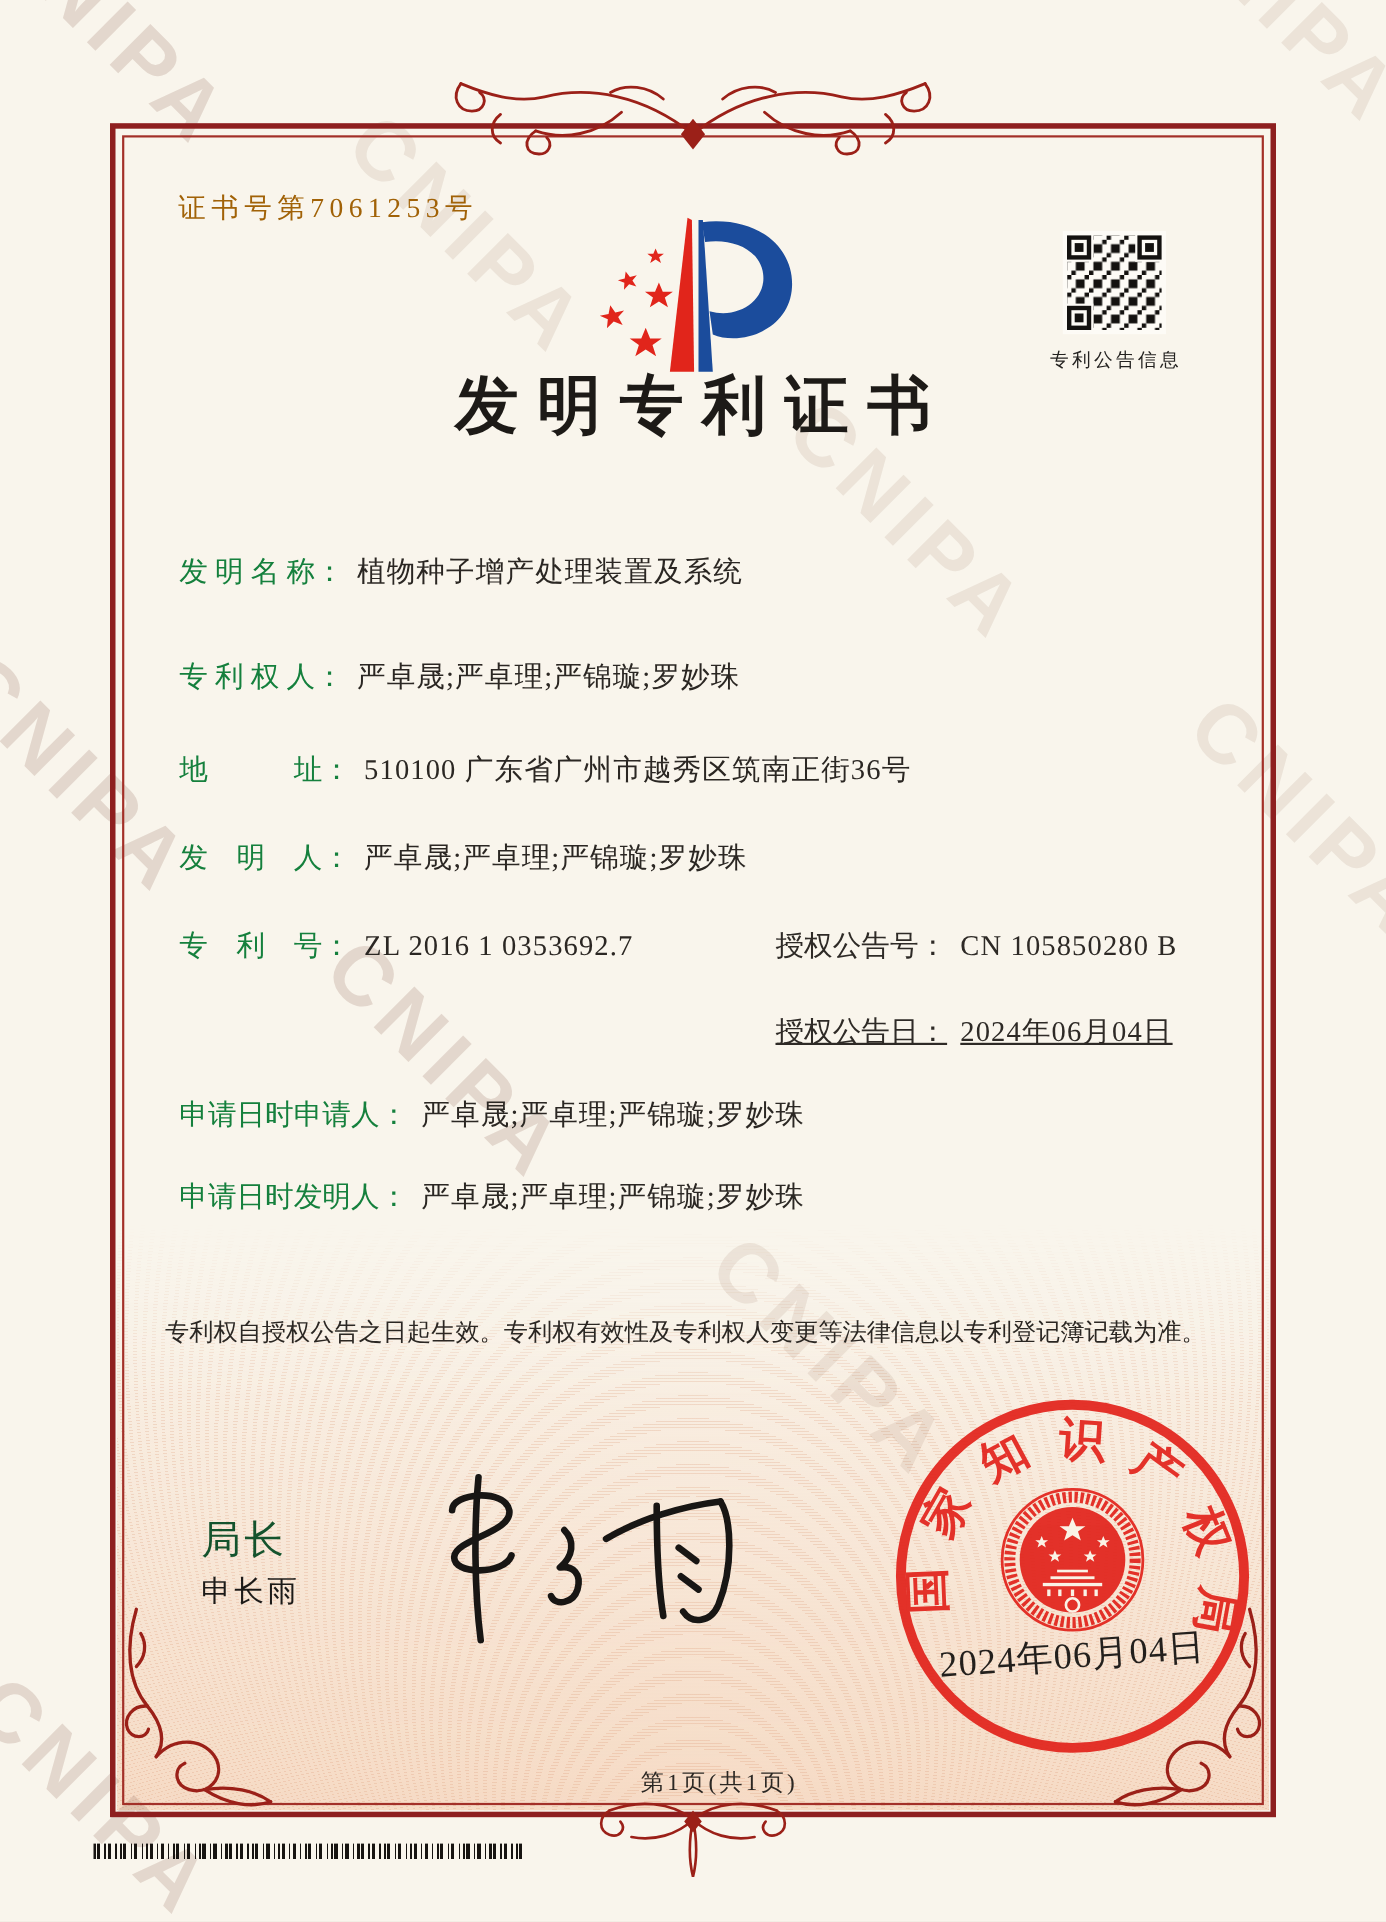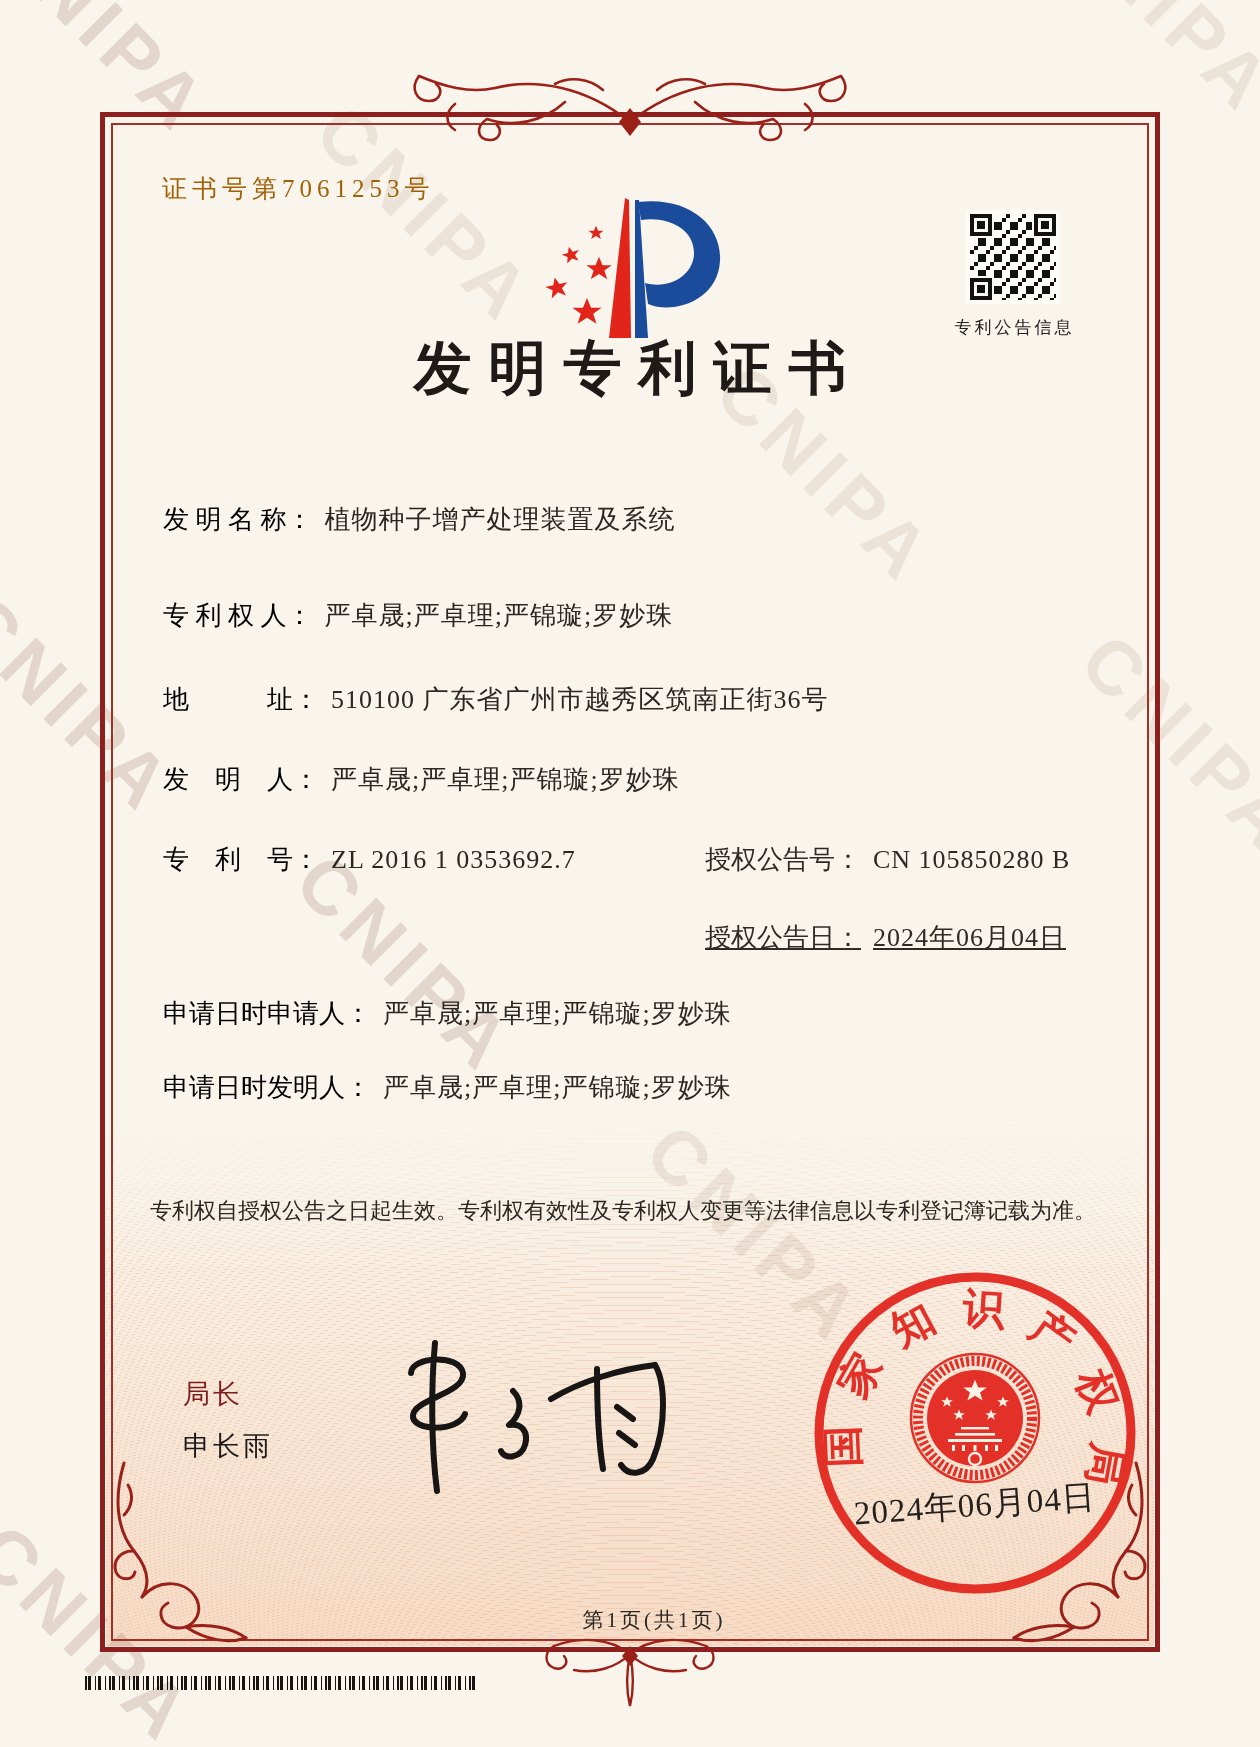--- a/index.html
+++ b/index.html
@@ -34,27 +34,27 @@
   }
   .wm.strong{color:rgba(150,110,95,.22);}
   .cert-no{position:absolute;left:162px;top:172px;font-size:25px;letter-spacing:5px;color:#a16207;}
   .qr{position:absolute;left:966px;top:210px;}
   .qr-caption{position:absolute;left:952px;top:316px;width:125px;text-align:center;font-size:17px;letter-spacing:3px;color:#242220;}
   .title{
     position:absolute;left:0;top:330px;width:1260px;text-align:center;
     font-size:58px;font-weight:bold;letter-spacing:17px;color:#1d1a17;text-indent:17px;
   }
   .row{position:absolute;left:163px;font-size:26px;white-space:nowrap;}
-  .row .lab{color:#000000;}
+  .row .lab{color:#15803d;}
   .row .val{margin-left:12px;letter-spacing:1px;color:#2b2723;}
   .rcol{position:absolute;left:705px;font-size:26px;white-space:nowrap;}
   .rcol .val{margin-left:12px;letter-spacing:1px;}
   .legal{position:absolute;left:150px;top:1190px;width:962px;font-size:22px;line-height:42px;color:#2b2723;}
   .legal .l1{text-indent:2em;}
-  .director-title{position:absolute;left:183px;top:1376px;font-size:27px;font-family:"Liberation Sans","DejaVu Sans",sans-serif;color:#7f1d1d;letter-spacing:3px;}
+  .director-title{position:absolute;left:183px;top:1376px;font-size:36px;font-family:"Liberation Sans","DejaVu Sans",sans-serif;color:#14532d;letter-spacing:3px;}
   .director-name{position:absolute;left:183px;top:1428px;font-size:27px;font-family:"Liberation Sans","DejaVu Sans",sans-serif;color:#1c1a18;letter-spacing:3px;}
   .signature{position:absolute;left:365px;top:1315px;}
   .seal{position:absolute;left:800px;top:1258px;}
   .footer{position:absolute;left:0;top:1606px;width:1260px;text-align:center;font-size:21px;letter-spacing:3px;color:#2b2723;padding-left:24px;}
   .barcode{
     position:absolute;left:85px;top:1676px;width:392px;height:14px;
     background:repeating-linear-gradient(90deg,
       #171411 0 2px,transparent 2px 3px,
       #171411 3px 6px,transparent 6px 10px,
       #171411 10px 11px,transparent 11px 13px,

